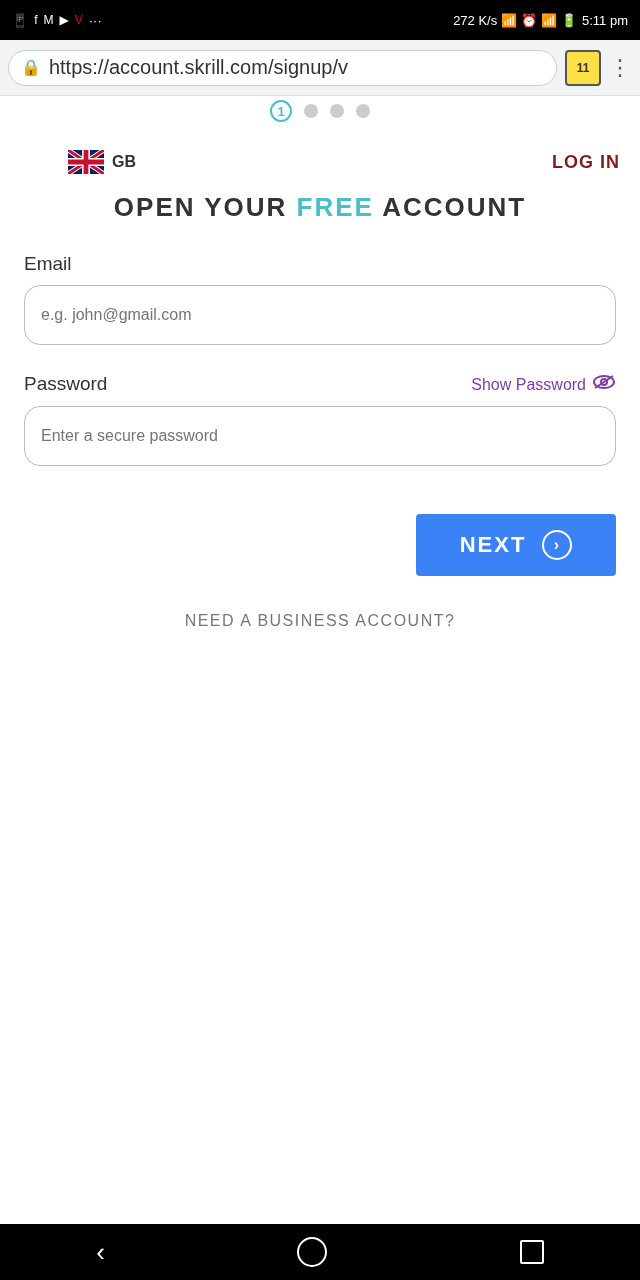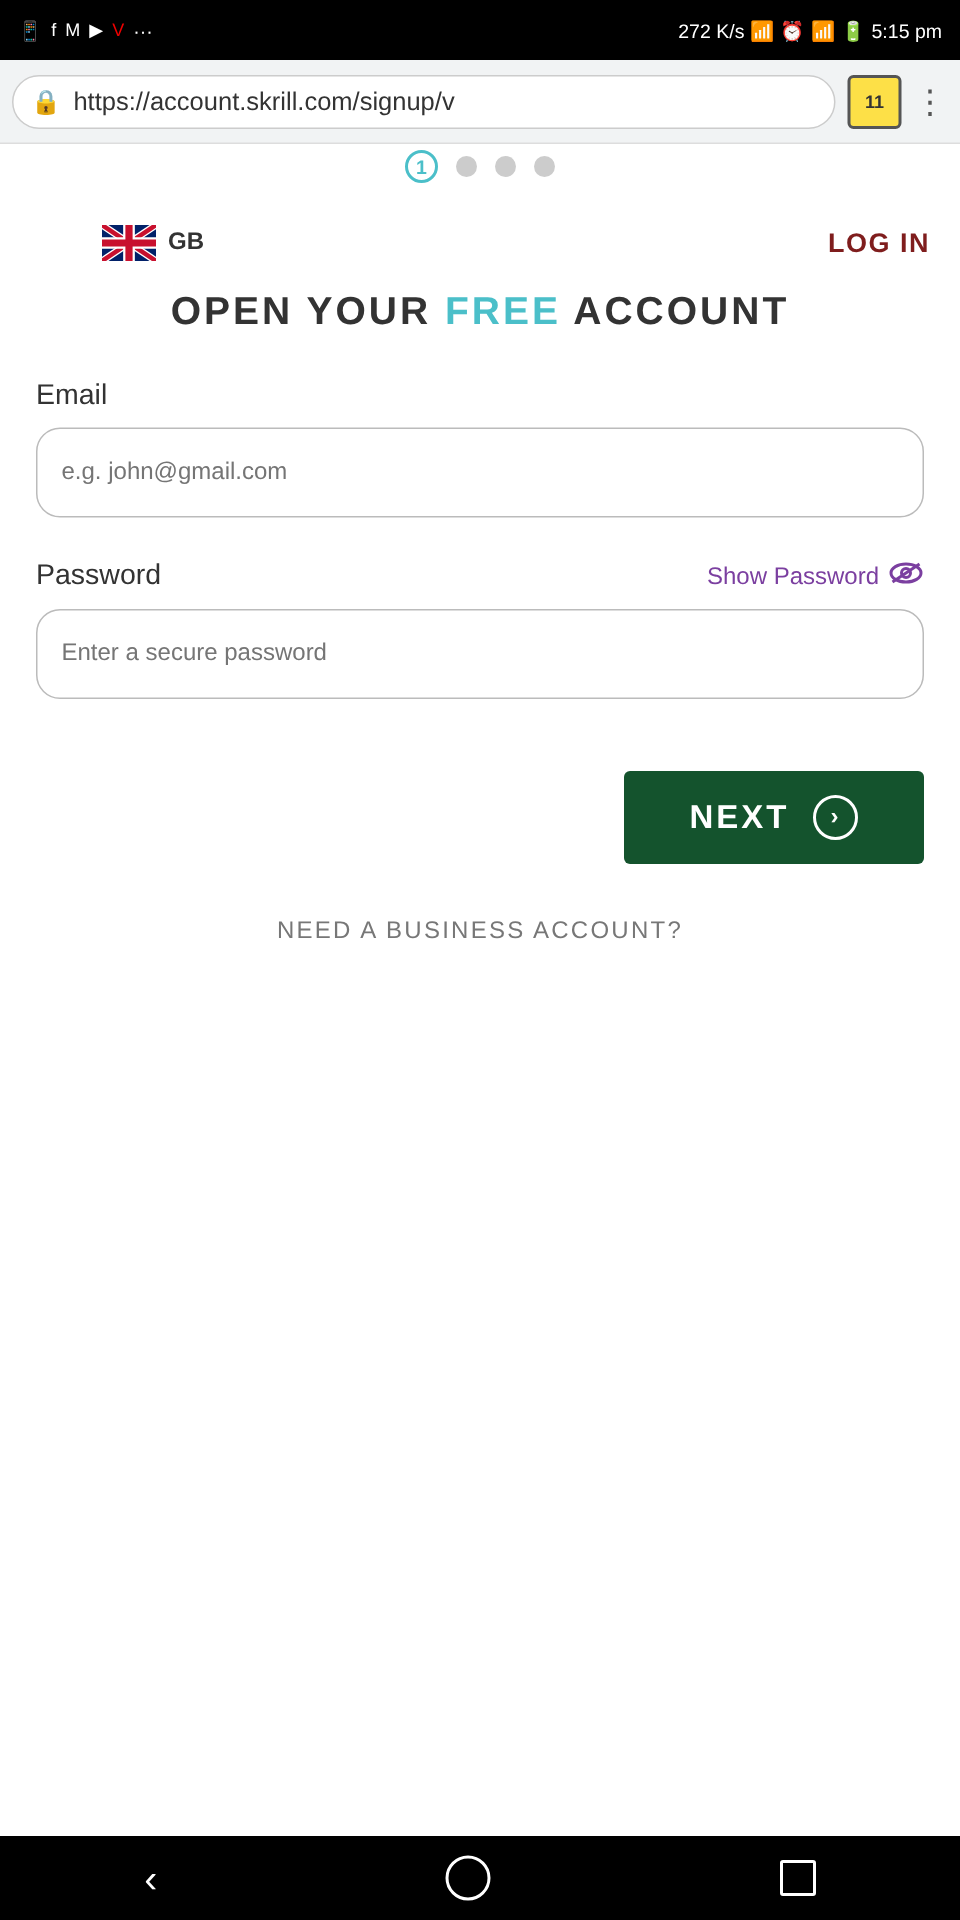--- a/index.html
+++ b/index.html
@@ -57,21 +57,21 @@
       align-items: center;
       padding: 0 12px;
       gap: 8px;
       border: 1px solid #ccc;
     }
     .lock-icon {
       color: #0a7c00;
       font-size: 16px;
     }
     .url-text {
-      font-size: 17px;
+      font-size: 20px;
       color: #333;
     }
     .tab-button {
       width: 36px;
       height: 36px;
       border: 2px solid #555;
       border-radius: 4px;
       display: flex;
       align-items: center;
       justify-content: center;
@@ -208,21 +208,21 @@
       color: #7b3fa0;
     }
 
     
     .next-btn-container {
       display: flex;
       justify-content: flex-end;
       padding: 20px 24px 0;
     }
     .next-btn {
-      background: #14532d;
+      background: #3b82f6;
       color: #fff;
       border: none;
       border-radius: 4px;
       height: 62px;
       width: 200px;
       display: flex;
       align-items: center;
       justify-content: center;
       gap: 16px;
       font-size: 22px;
@@ -291,21 +291,21 @@
     <span style="font-size:12px;">▶</span>
     <span style="font-size:12px;color:#e00;">V</span>
     <span>···</span>
   </div>
   <div class="status-right">
     <span>272 K/s</span>
     <span>📶</span>
     <span>⏰</span>
     <span>📶</span>
     <span>🔋</span>
-    <span>5:15 pm</span>
+    <span>5:11 pm</span>
   </div>
 </div>
 
 <div class="browser-chrome">
   <div class="url-bar">
     <span class="lock-icon">🔒</span>
     <span class="url-text">https://account.skrill.com/signup/v</span>
   </div>
   <div class="tab-button">
     <span>11</span>

